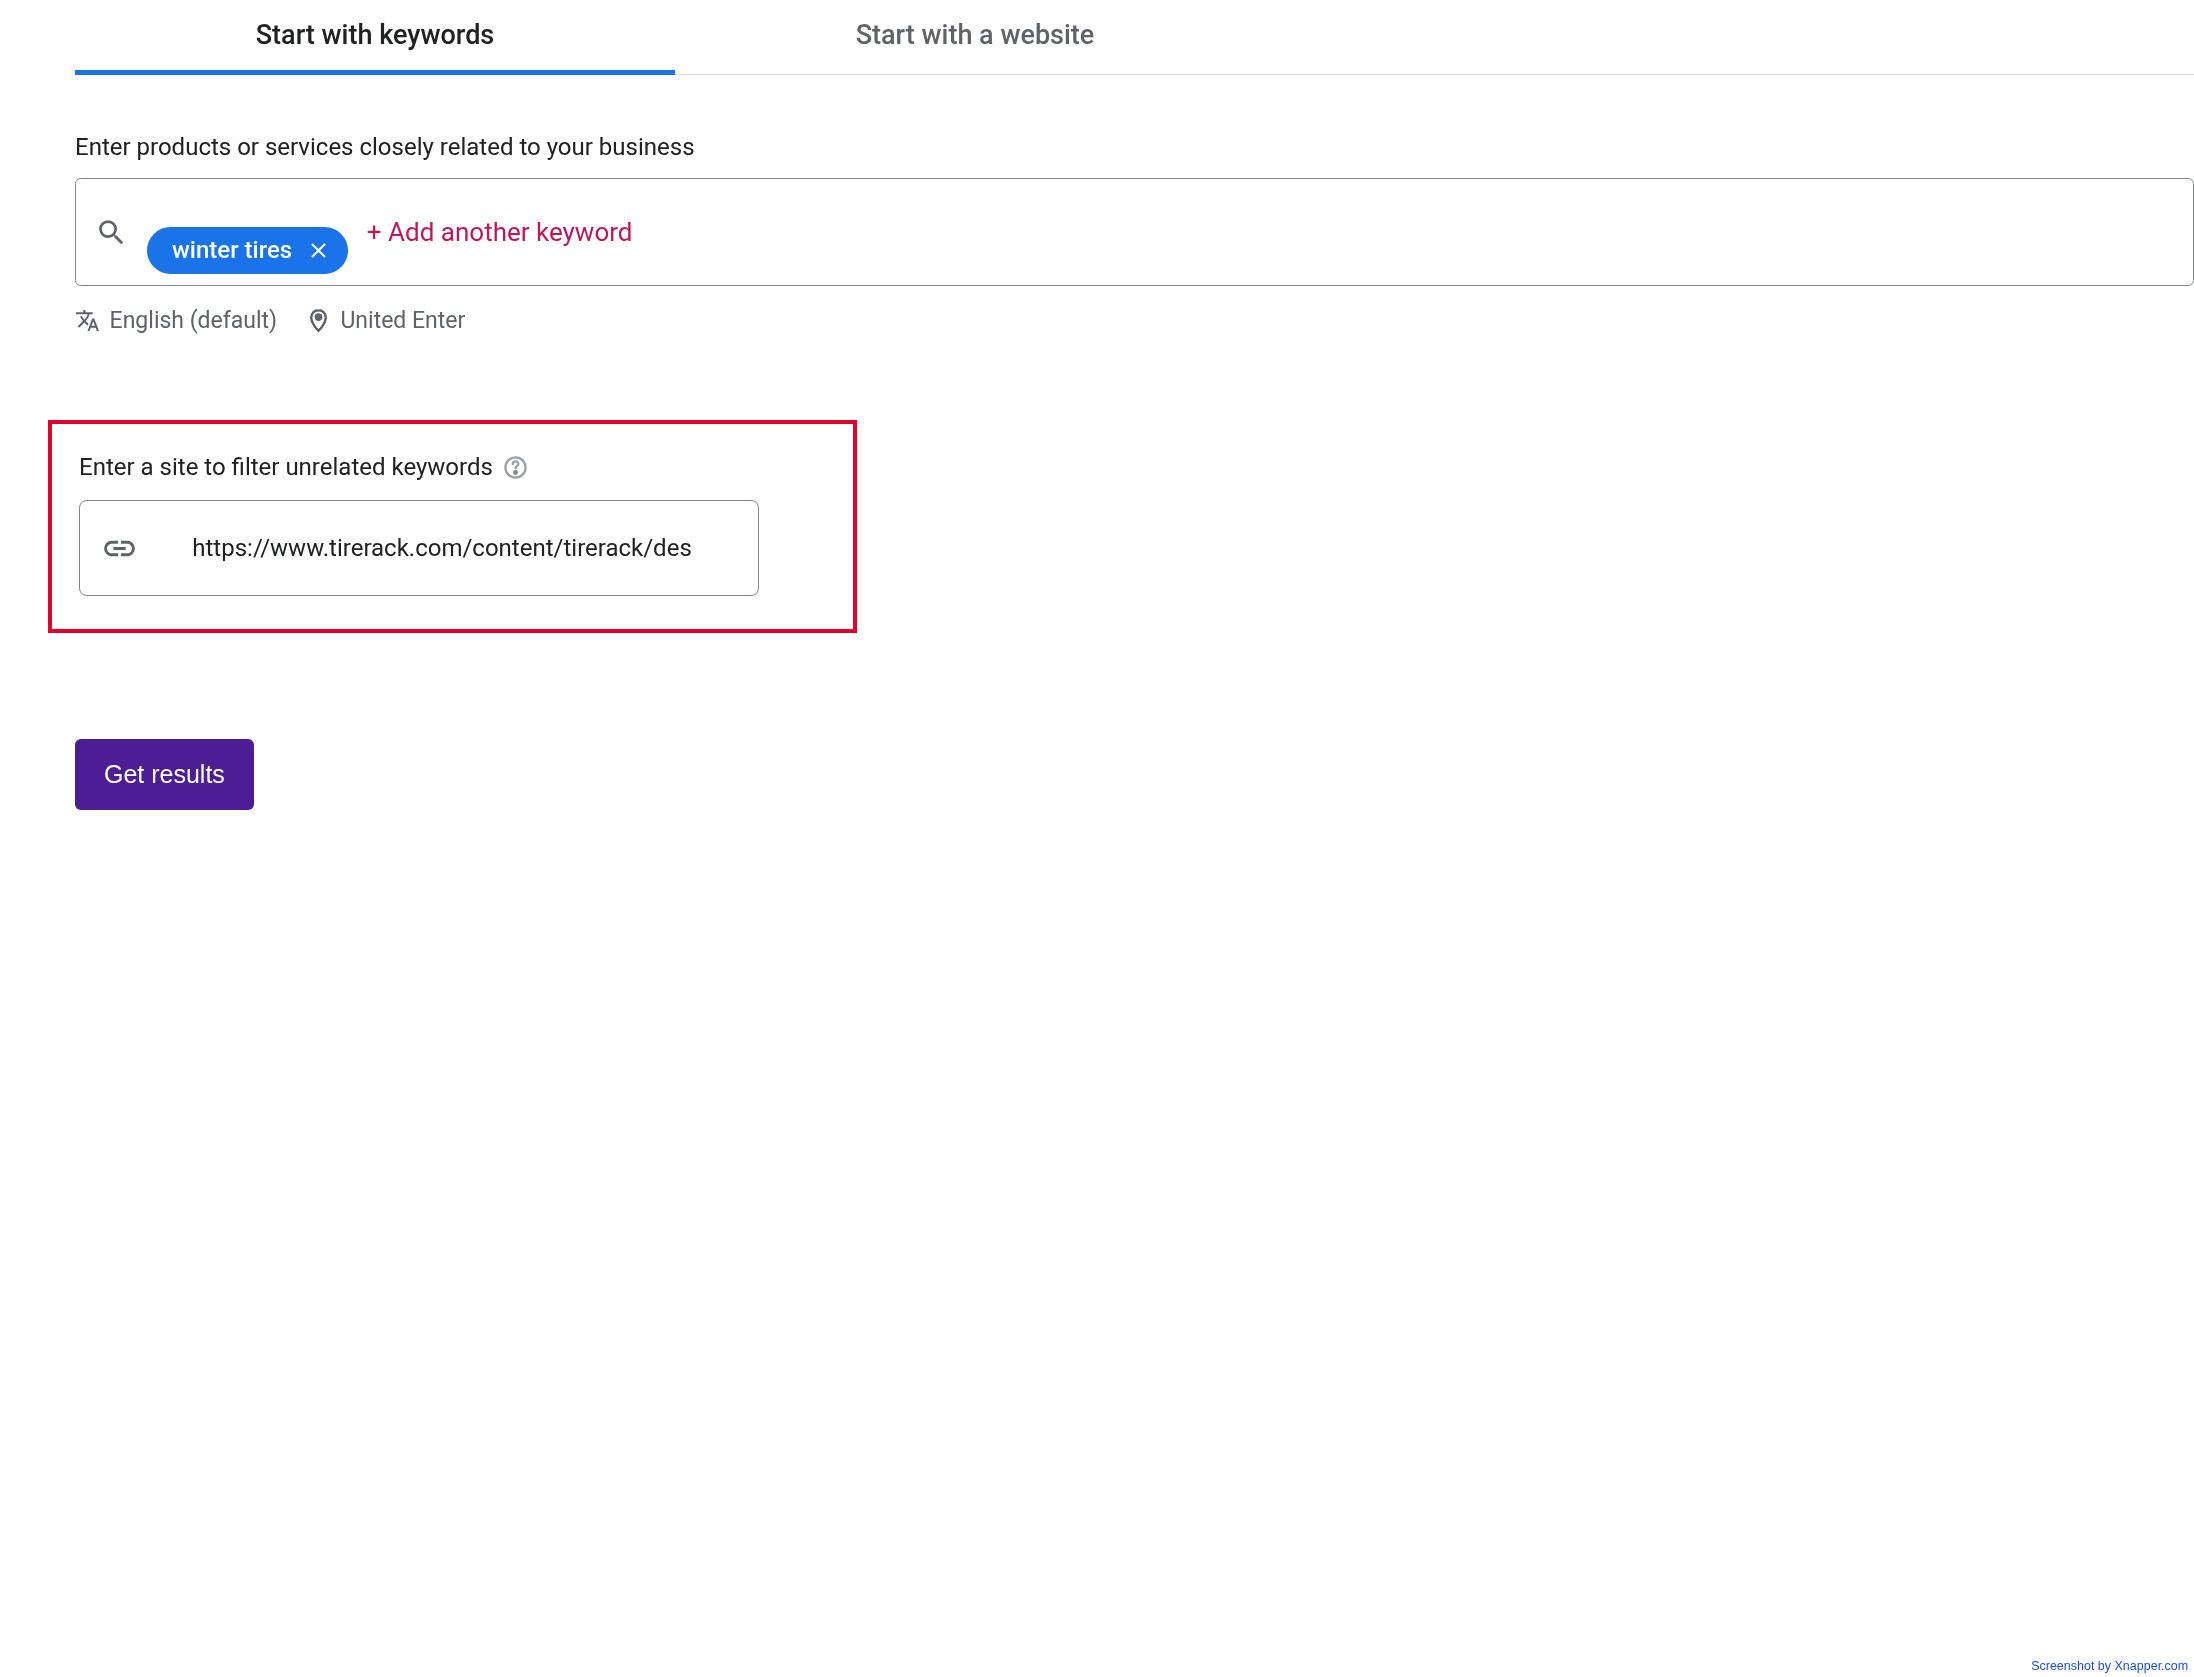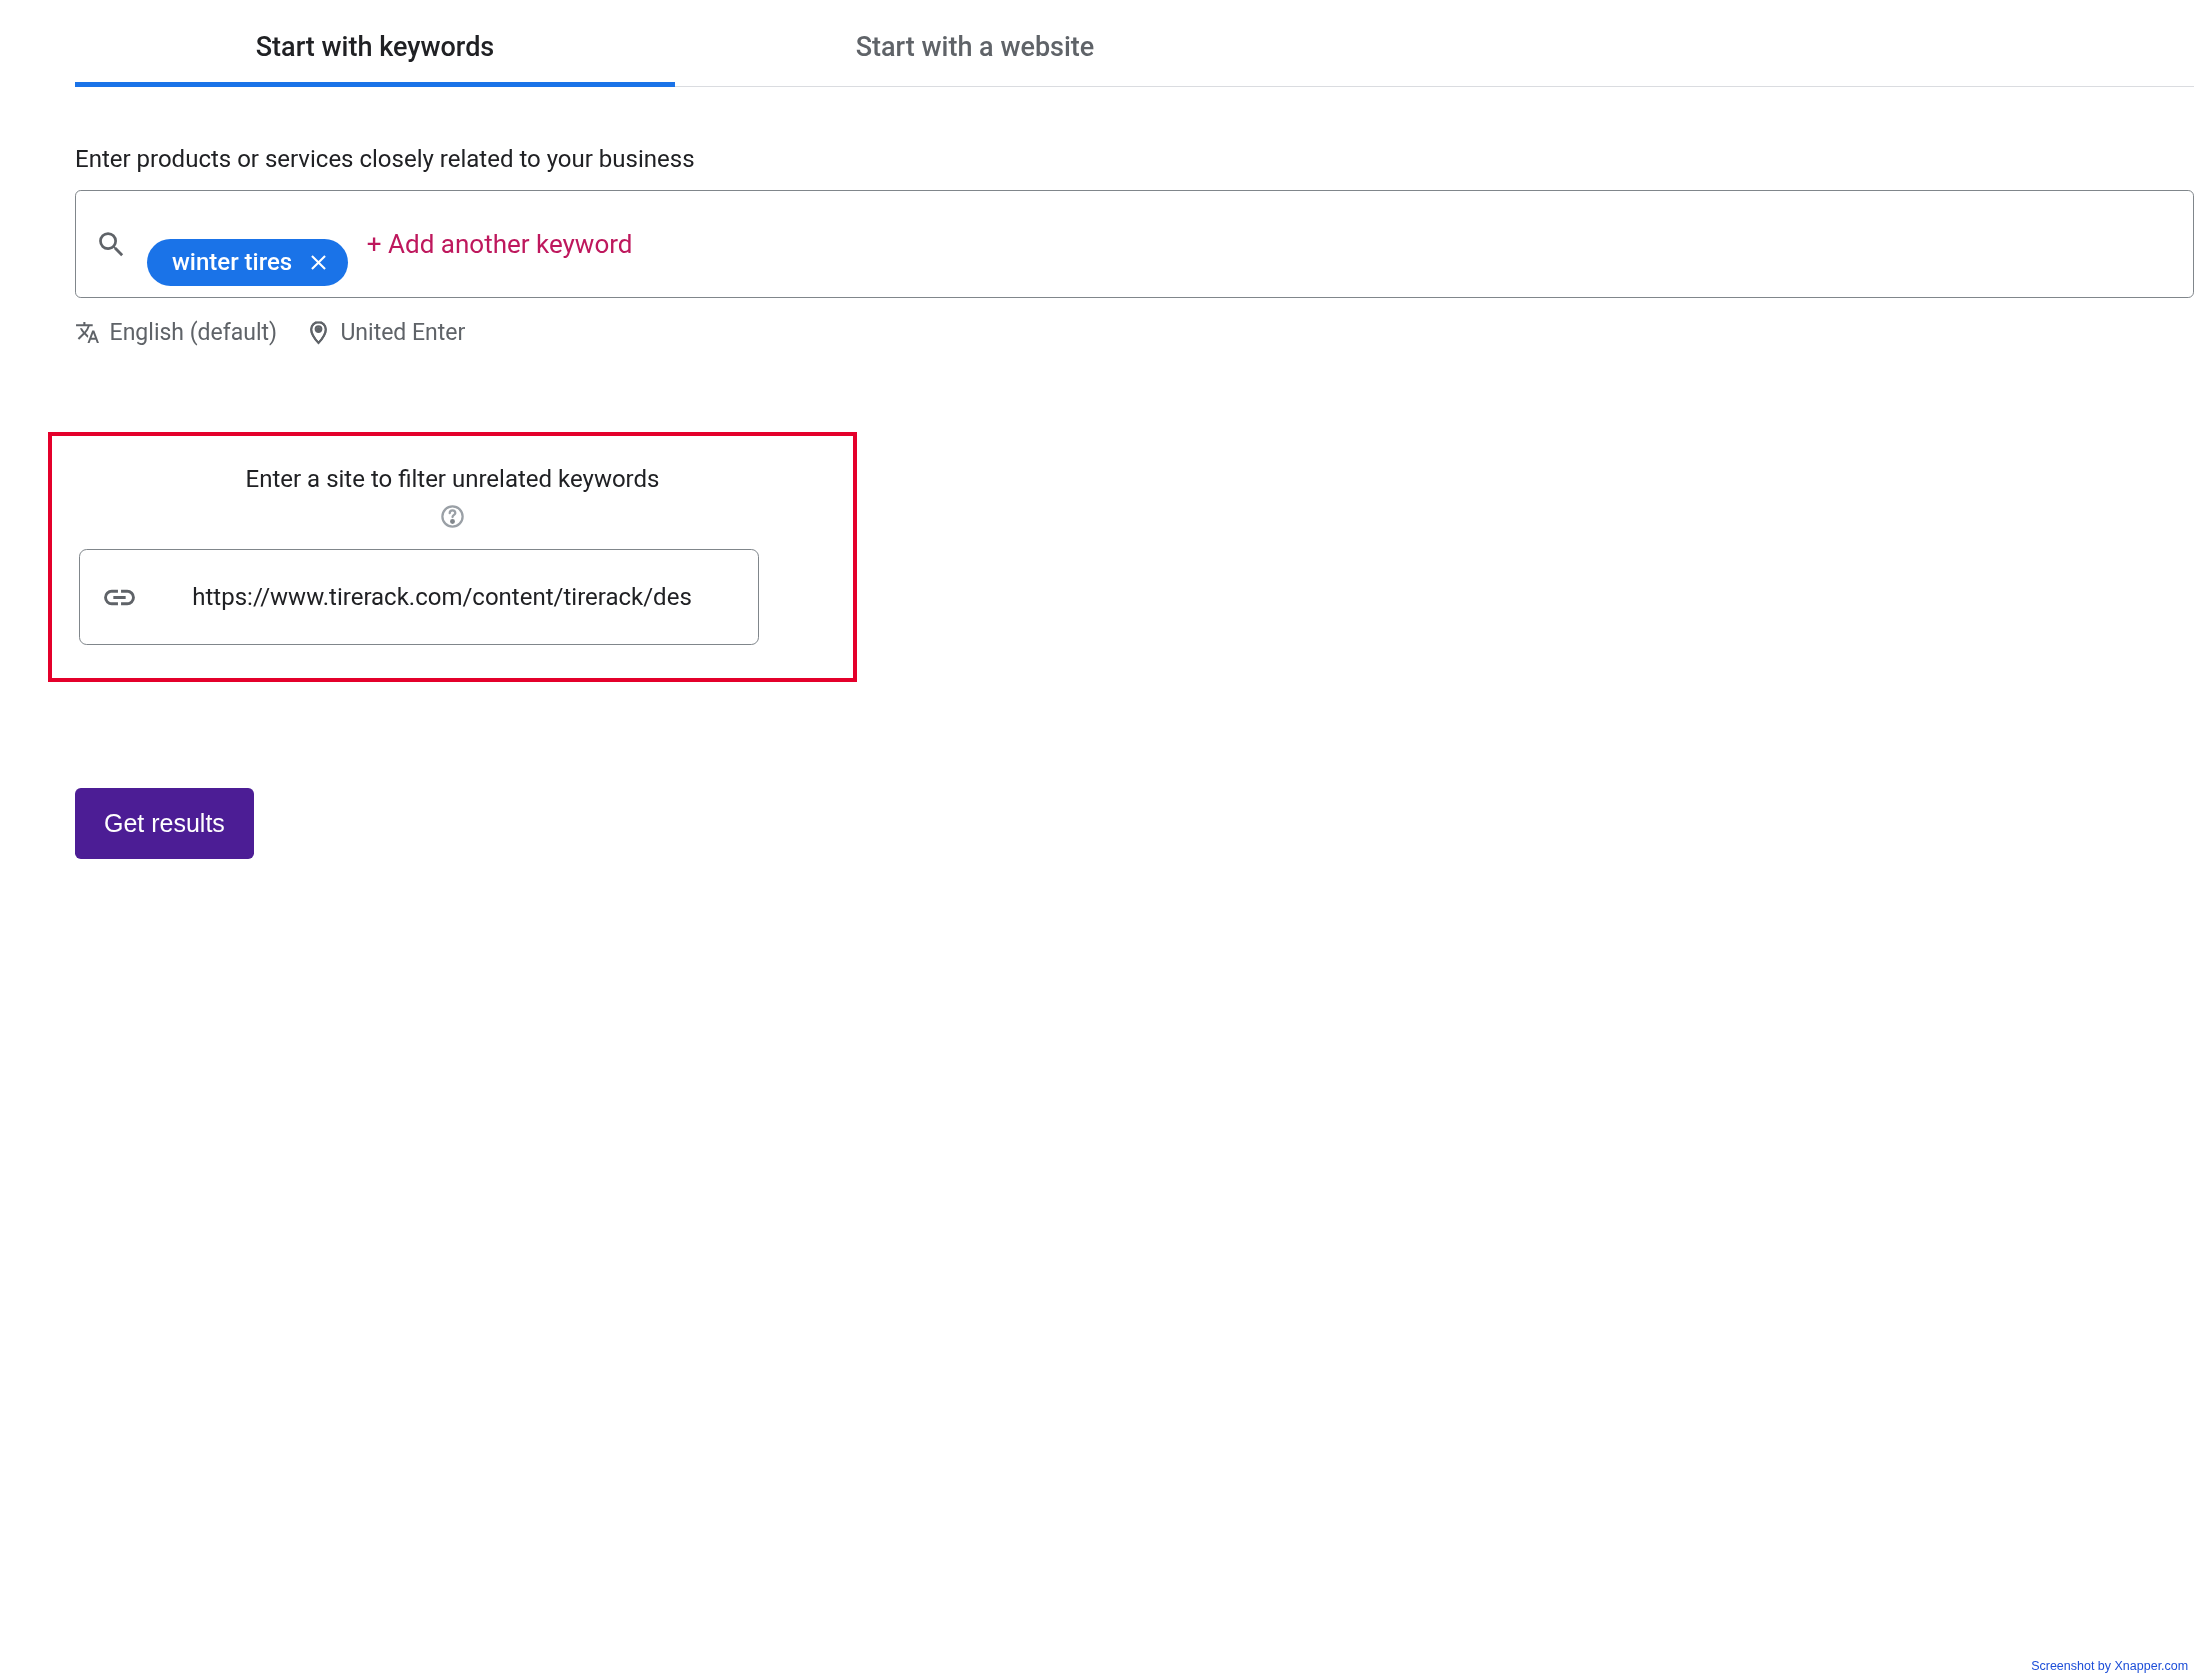--- a/index.html
+++ b/index.html
@@ -19,21 +19,21 @@
     }
     .tabs {
       display: flex;
       border-bottom: 1px solid #dadce0;
       margin-bottom: 58px;
     }
     .tab {
       flex: 0 0 auto;
       width: 600px;
       text-align: center;
-      padding: 31px 0 23px 0;
+      padding: 19px 0 23px 0;
       font-size: 27px;
       font-weight: 500;
       color: #5f6368;
       cursor: pointer;
       position: relative;
     }
     .tab.active {
       color: #202124;
     }
     .tab.active::after {
@@ -110,21 +110,20 @@
       margin-top: 86px;
       padding: 29px 27px 33px 27px;
       width: 809px;
       margin-left: -27px;
     }
     .filter-label-row {
       display: flex;
       align-items: center;
       gap: 9.6px;
       margin-bottom: 19px;
-      flex-direction: column;
     }
     .filter-label {
       font-size: 24px;
       color: #202124;
     }
     .help-icon {
       width: 27px;
       height: 27px;
       fill: none;
       stroke: #80868b;

